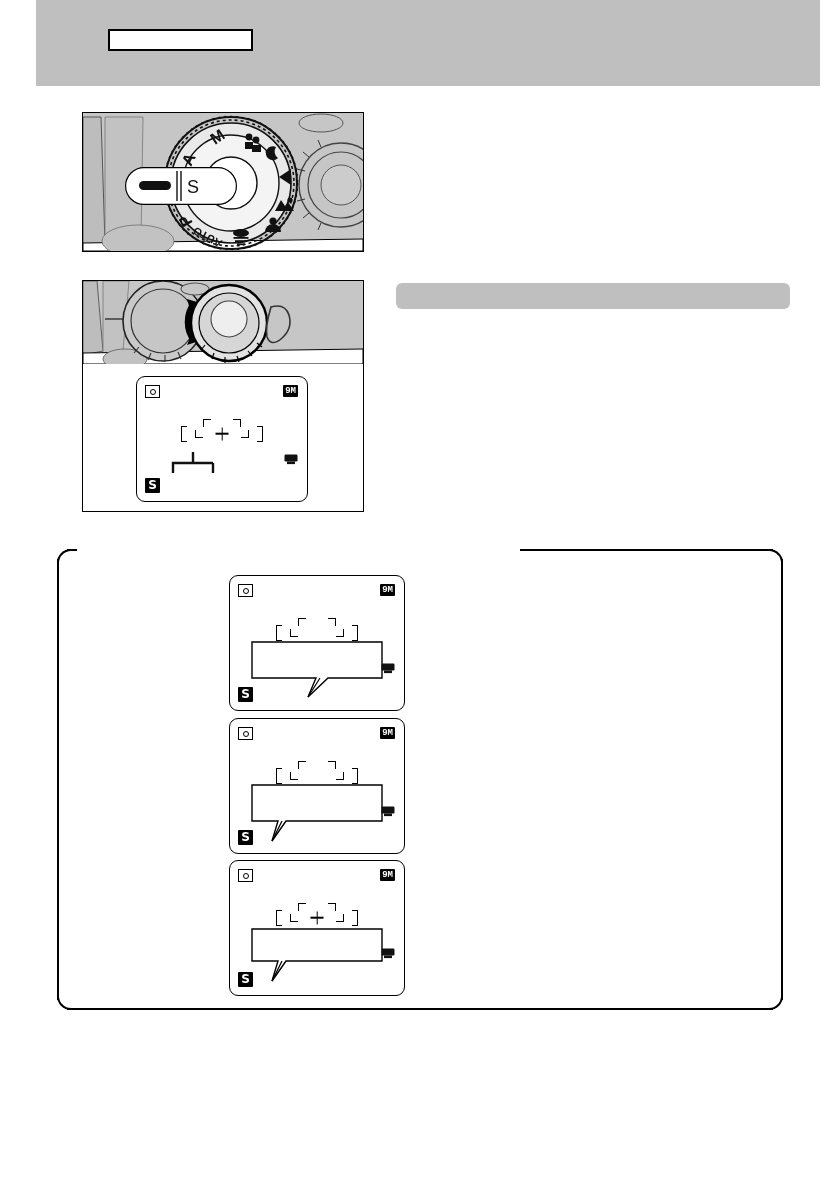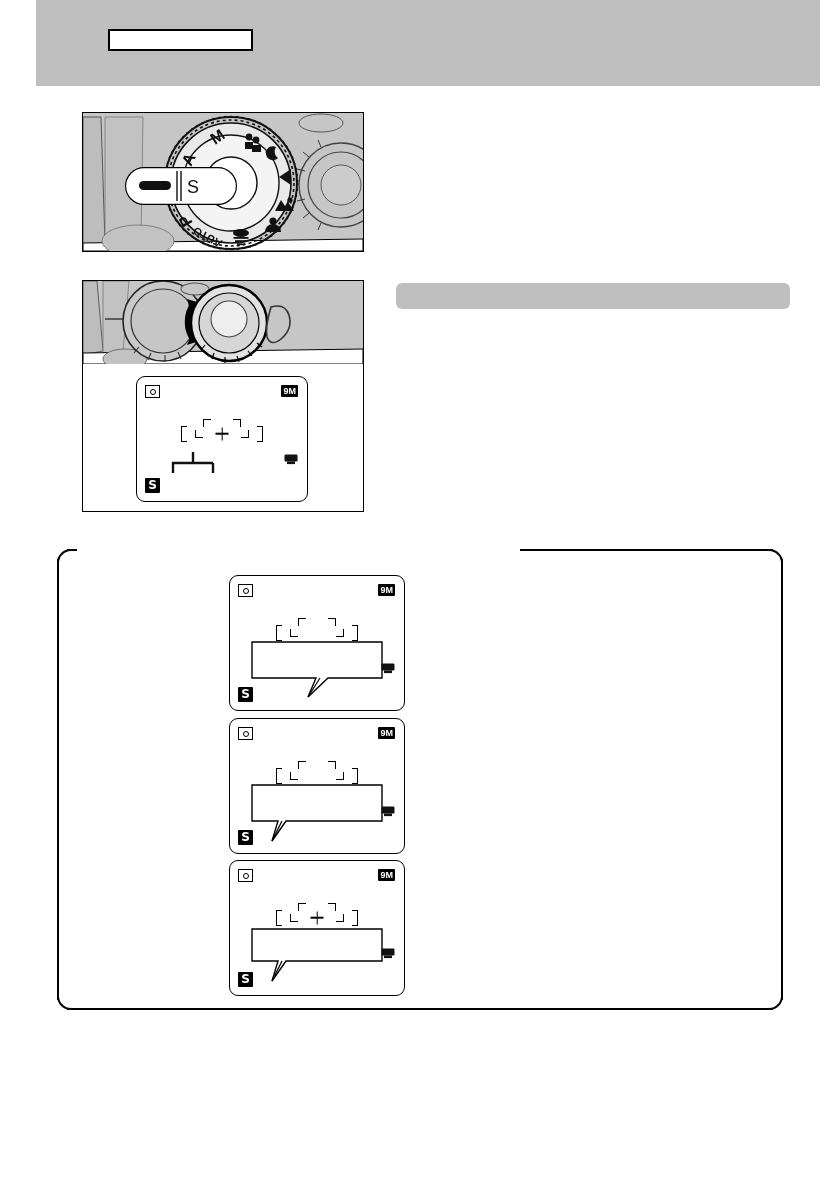--- a/index.html
+++ b/index.html
@@ -121,21 +121,21 @@
     border-radius: 50%;
     box-sizing: border-box;
   }
 
   .lcd-res-badge {
     position: absolute;
     right: 9px;
     top: 8px;
     background: #000;
     color: #fff;
-    font-family: Liberation Sans, sans-serif;
+    font-family: Liberation Mono, monospace;
     font-weight: bold;
     font-size: 9px;
     line-height: 12px;
     padding: 0 2px;
     letter-spacing: 0px;
     border-radius: 1px;
   }
 
   .lcd-s-badge {
     position: absolute;

